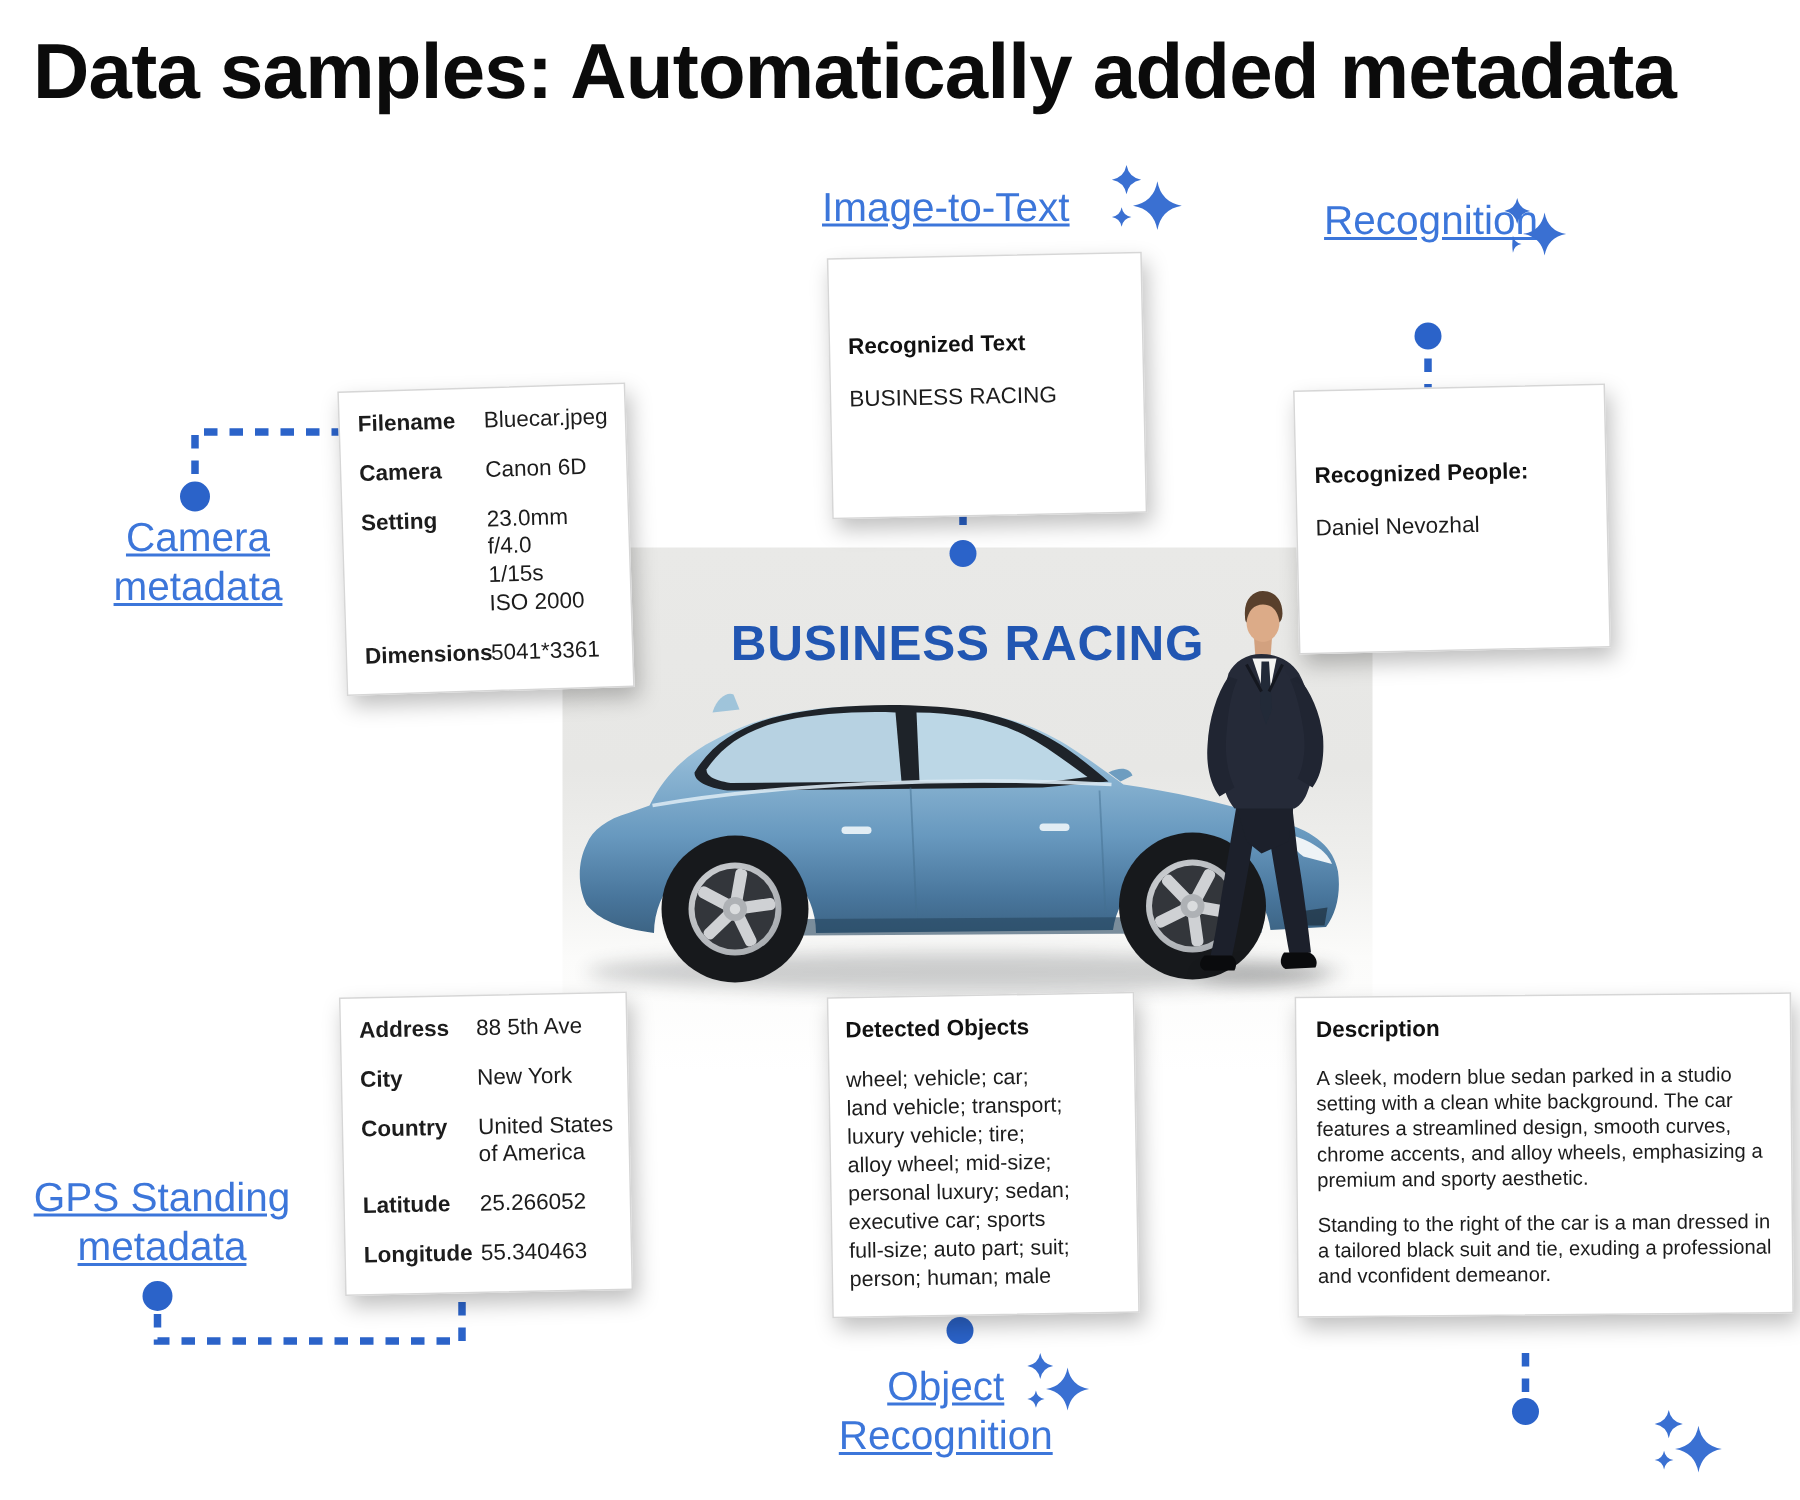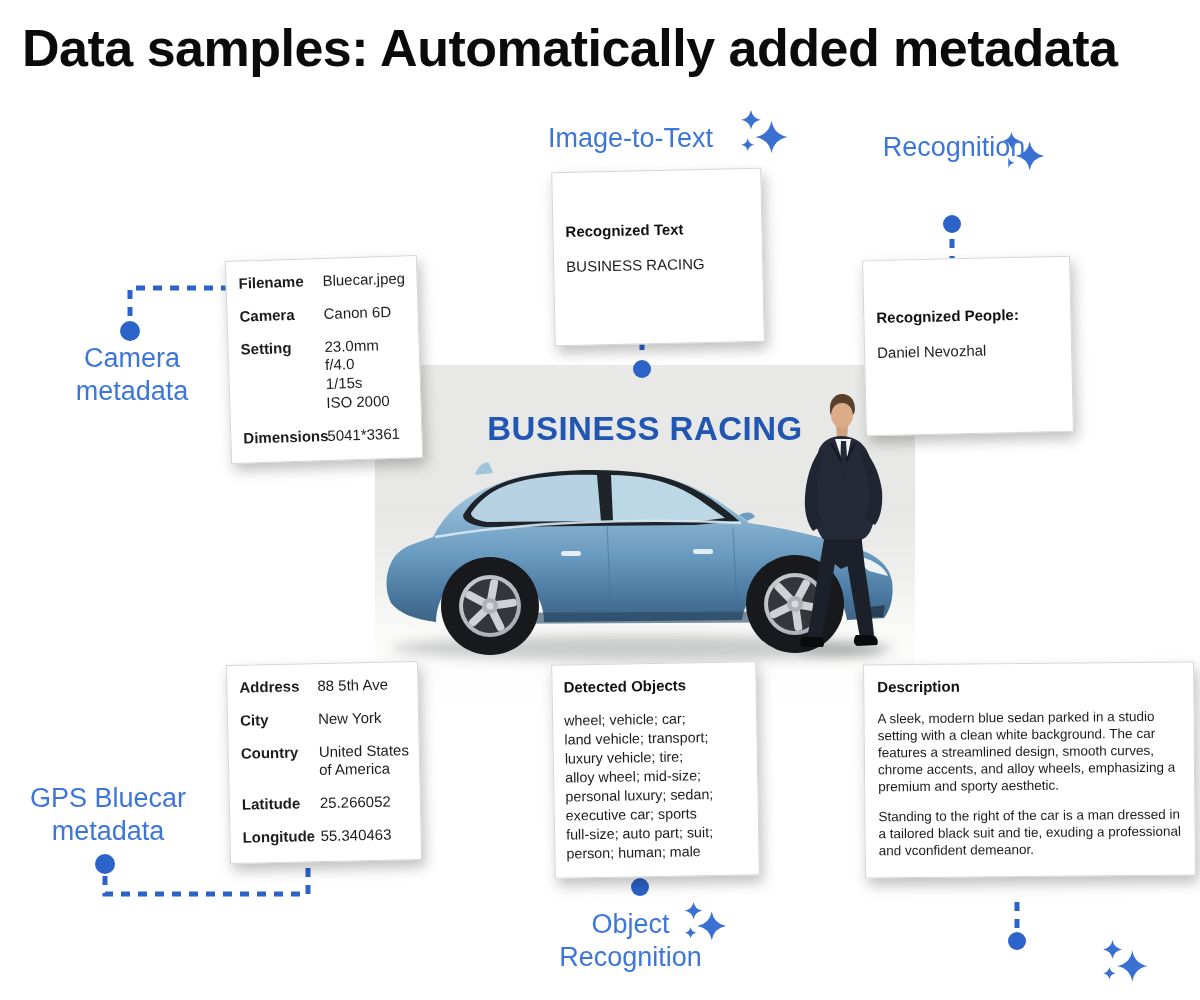--- a/index.html
+++ b/index.html
@@ -10,21 +10,21 @@
               letter-spacing:-0.5px;color:#0b0b0b;}
 
   
   .photo{position:absolute;left:375px;top:365px;width:540px;height:350px;z-index:1;
          background:linear-gradient(180deg,#e9e9e7 0%,#e7e7e5 42%,#efefed 60%,#fbfbfa 78%,#ffffff 100%);}
   .photo-caption{position:absolute;left:0;top:45px;width:100%;text-align:center;
                  font-size:33px;font-weight:bold;color:#2156b2;letter-spacing:0.5px;}
   .photo svg{position:absolute;left:0;top:0;}
 
   
-  .callout{position:absolute;color:#3c76da;font-size:27px;line-height:33px;text-align:center;z-index:3;}
+  .callout{position:absolute;color:#3c76da;font-size:27px;line-height:33px;text-align:center;z-index:3;text-decoration:underline;}
 
   .sparkle{position:absolute;z-index:3;}
 
   
   .card{position:absolute;background:#ffffff;border:1px solid #d6d6d6;z-index:3;
         box-shadow:3px 7px 14px rgba(0,0,0,0.25);font-size:15px;line-height:1.25;color:#1c1c1c;}
   .card-title{font-weight:bold;color:#111;}
   .pre{white-space:pre-line;}
 
   .card-recognized-text{left:553px;top:170px;width:184px;height:152px;padding:10px 12px;transform:rotate(-1.2deg);}
@@ -181,21 +181,21 @@
     <path d="M9 26 Q9.9 31.1 15 32 Q9.9 32.9 9 38 Q8.1 32.9 9 26 Z"></path>
   </g>
 </svg>
 
 <div class="callout" style="left:48px;top:342px;width:168px;">
   <div>Camera</div>
   <div>metadata</div>
 </div>
 
 <div class="callout" style="left:14px;top:782px;width:188px;">
-  <div>GPS Bluecar</div>
+  <div>GPS Standing</div>
   <div>metadata</div>
 </div>
 
 <div class="callout" style="left:528px;top:908px;width:205px;">
   <div>Object</div>
   <div>Recognition</div>
 </div>
 <svg class="sparkle" style="left:682px;top:902px;" width="46" height="46" viewBox="0 0 48 48">
   <g fill="#3a70d2">
     <path d="M31 10 Q33.3 22.8 46 25 Q33.3 27.2 31 40 Q28.8 27.2 16 25 Q28.8 22.8 31 10 Z"></path>

